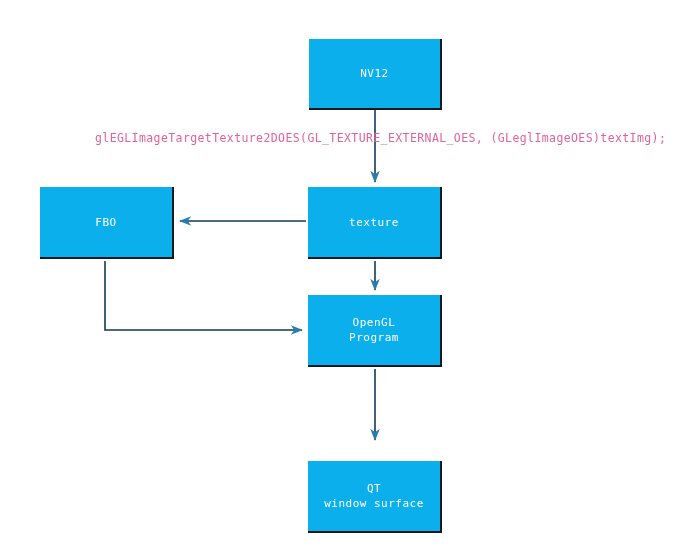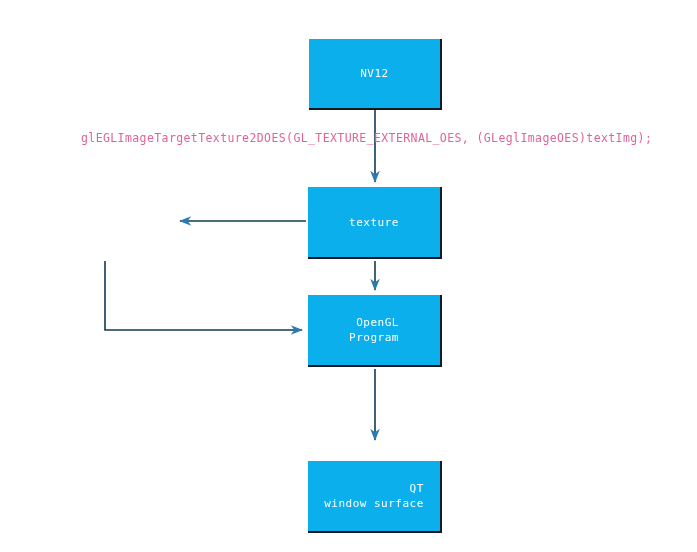--- a/index.html
+++ b/index.html
@@ -18,21 +18,21 @@
   }
   .node {
     position: absolute;
     background: #0bafec;
     border-right: 2px solid #101820;
     border-bottom: 2px solid #101820;
     box-sizing: border-box;
     display: flex;
     align-items: center;
     justify-content: center;
-    text-align: right;
+    text-align: center;
     color: #ffffff;
     font-family: "DejaVu Sans Mono", "Liberation Mono", monospace;
     font-size: 11px;
     line-height: 15px;
     letter-spacing: 0.5px;
     white-space: pre-line;
     z-index: 3;
   }
   .edge-svg {
     position: absolute;
@@ -76,25 +76,26 @@
 
     <path class="edge-line" d="M 375,261 L 375,290" marker-end="url(#arrowhead)" stroke="#123a54"></path>
 
     <path class="edge-line" d="M 105,261 L 105,330 L 302,330" marker-end="url(#arrowhead)" stroke="#123a54"></path>
 
     <path class="edge-line" d="M 375,369 L 375,440" marker-end="url(#arrowhead)" stroke="#123a54"></path>
   </svg>
 
   <div class="node" id="node-nv12" style="left: 309px; top: 39px; width: 133px; height: 71px; background: rgb(11, 175, 236); color: rgb(255, 255, 255);">NV12</div>
 
+  <div class="node" id="node-fbo" style="left: 40px; top: 187px; width: 134px; height: 72px; background: rgb(11, 175, 236); color: rgb(255, 255, 255);">FBO</div>
 
   <div class="node" id="node-texture" style="left: 308px; top: 187px; width: 134px; height: 72px; background: rgb(11, 175, 236); color: rgb(255, 255, 255);">texture</div>
 
   <div class="node" id="node-program" style="left: 308px; top: 295px; width: 134px; height: 72px; background: rgb(11, 175, 236); color: rgb(255, 255, 255);">OpenGL
 Program</div>
 
   <div class="node" id="node-surface" style="left: 308px; top: 461px; width: 134px; height: 72px; background: rgb(11, 175, 236); color: rgb(255, 255, 255);">QT
 window surface</div>
 
-  <div class="annot" style="left: 81px; top: 131px; color: rgb(224, 99, 154);">glEGLImageTargetTexture2DOES(GL_TEXTURE_EXTERNAL_OES, (GLeglImageOES)textImg);</div>
+  <div class="annot" style="left: 95px; top: 131px; color: rgb(224, 99, 154);">glEGLImageTargetTexture2DOES(GL_TEXTURE_EXTERNAL_OES, (GLeglImageOES)textImg);</div>
 
 
 </div>
 
 </body></html>

